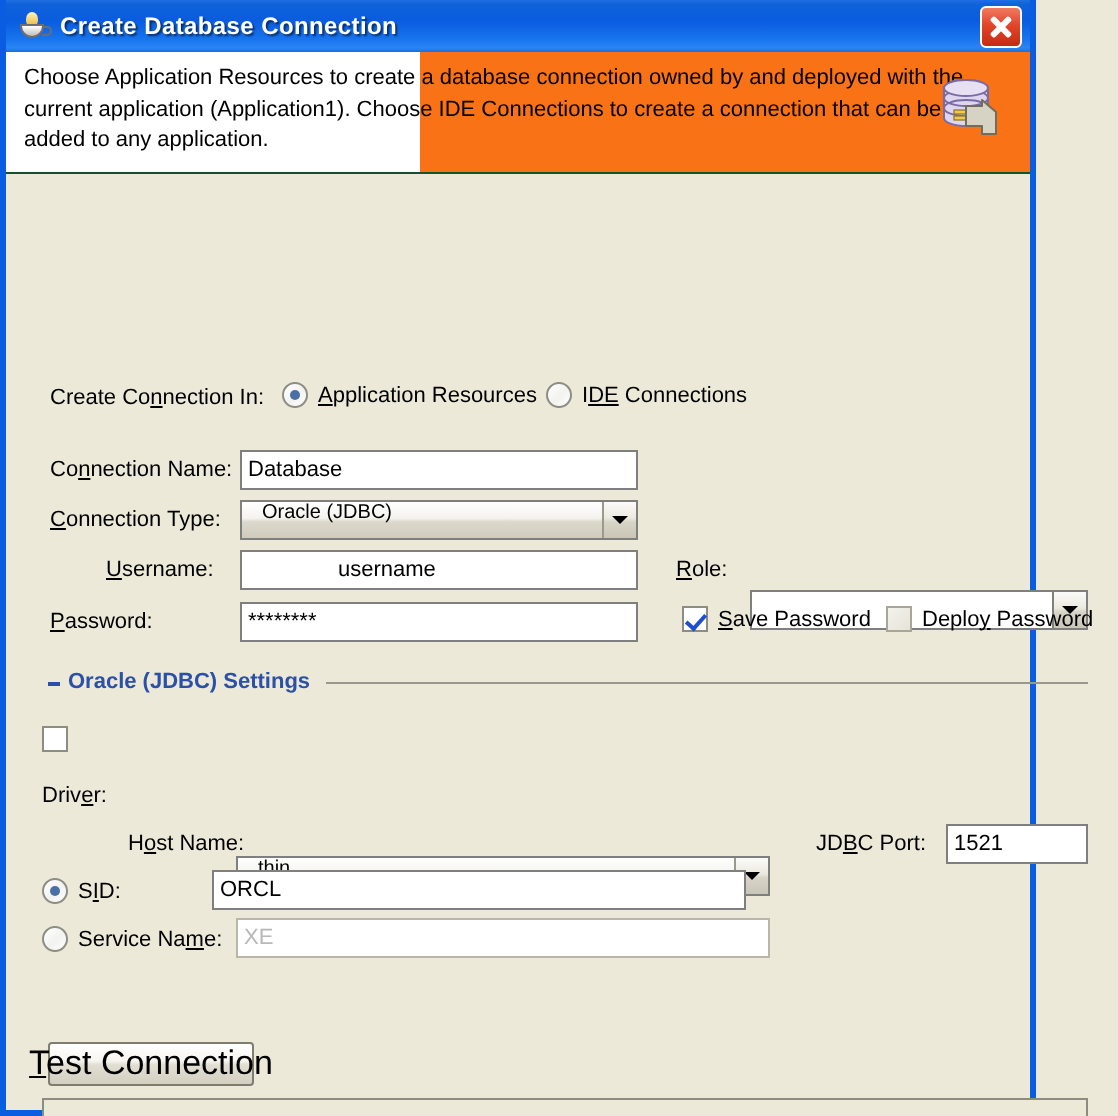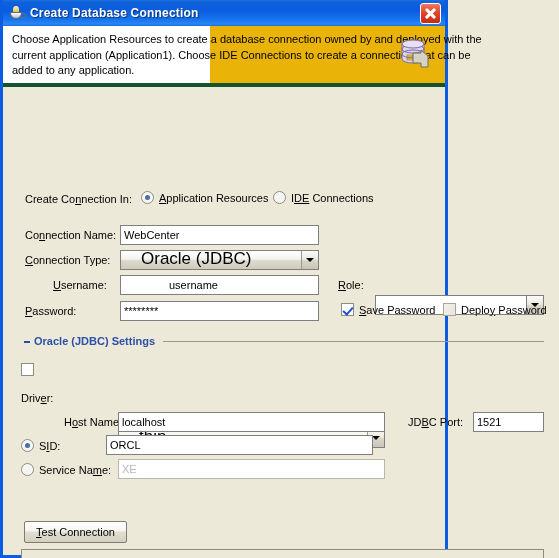--- a/index.html
+++ b/index.html
@@ -12,21 +12,21 @@
     overflow: hidden;
     font-family: "Liberation Sans", sans-serif;
     font-size: 11px;
     background: #ece9d8;
   }
 
   
   .window {
     position: absolute;
     left: 0; top: 0;
-    width: 448px;
+    width: 518px;
     height: 558px;
     box-sizing: border-box;
     border: 3px solid #0a5ce0;
     border-top: none;
     background: #ece9d8;
     display: flex;
     flex-direction: column;
   }
 
   
@@ -99,23 +99,23 @@
     width: 13px; height: 3px;
     background: #ffffff;
     border-radius: 1px;
   }
   .close-btn::before { transform: rotate(45deg); }
   .close-btn::after  { transform: rotate(-45deg); }
 
   
   .header {
     flex: 0 0 61px;
-    background: #eab308;
-    position: relative;
-    border-bottom: 4px solid #14532d;
+    background: #f97316;
+    position: relative;
+    border-bottom: 1px solid #14532d;
     box-sizing: border-box;
   }
   .header-white {
     position: absolute;
     left: 0; top: 0;
     width: 207px; height: 100%;
     background: #ffffff;
   }
   .header-text {
     position: absolute;
@@ -163,25 +163,25 @@
   }
   .tf.ph { color: #b8b8b8; }
 
   
   .combo {
     box-sizing: border-box;
     height: 20px;
     background: linear-gradient(to bottom,#ffffff 0%,#f4f3ee 45%,#dcd9cc 55%,#cfccbe 100%);
     border: 1px solid #7f7f7f;
     display: flex;
-    align-items: flex-end;
-    position: relative;
-    font-size: 17px;
+    align-items: flex-start;
+    position: relative;
+    font-size: 10px;
     color: #000000;
-    padding-left: 20px;
+    padding-left: 10px;
     overflow: hidden;
     white-space: nowrap;
   }
   .combo.empty {
     background: #ffffff;
   }
   .combo .arrowbox {
     position: absolute;
     right: 0; top: 0;
     width: 17px; height: 100%;
@@ -266,24 +266,24 @@
   }
 
   
   .btn {
     box-sizing: border-box;
     height: 22px;
     background: linear-gradient(to bottom,#ffffff 0%,#f6f5f0 42%,#e2dfd2 52%,#d3d0c2 100%);
     border: 1px solid #7f7c70;
     border-radius: 2px;
     font-family: "Liberation Sans", sans-serif;
-    font-size: 11px;
+    font-size: 17px;
     color: #000000;
     display: flex;
-    align-items: center;
+    align-items: flex-end;
     justify-content: center;
     cursor: pointer;
     white-space: nowrap;
   }
 
   
   .status-pane {
     position: absolute;
     background: #ece9d8;
     border: 1px solid #8e8b80;
@@ -333,21 +333,21 @@
       <span class="lbl"><u>A</u>pplication Resources</span>
     </div>
     <div class="row ctrl-line" style="left:270px; top:104px;">
       <span class="radio"></span>
       <span class="lbl">I<u>DE</u> Connections</span>
     </div>
 
     <div class="row" style="left:22px; top:142px;">
       <span class="lbl">Co<u>n</u>nection Name:</span>
     </div>
-    <div class="row tf" style="left:117px; top:138px; width:199px;">WebCenter</div>
+    <div class="row tf" style="left:117px; top:138px; width:199px;">Database</div>
 
     <div class="row" style="left:22px; top:167px;">
       <span class="lbl"><u>C</u>onnection Type:</span>
     </div>
     <div class="row combo" style="left:117px; top:163px; width:199px;">
       <span>Oracle (JDBC)</span>
       <span class="arrowbox">
           <span class="arrow-tri"></span>
         </span>
     </div>
@@ -395,21 +395,20 @@
     <div class="row combo" style="left:115px; top:301px; width:267px;">
       <span>thin</span>
       <span class="arrowbox">
           <span class="arrow-tri"></span>
         </span>
     </div>
 
     <div class="row" style="left:18px; top:329px;padding-left:43px;">
       <span class="lbl">H<u>o</u>st Name:</span>
     </div>
-    <div class="row tf" style="left:115px; top:325px; width:267px;">localhost</div>
     <div class="row" style="left:405px; top:329px;">
       <span class="lbl">JD<u>B</u>C Port:</span>
     </div>
     <div class="row tf" style="left:470px; top:325px; width:71px;">1521</div>
 
     <div class="row ctrl-line" style="left:18px; top:352px;">
       <span class="radio on"></span>
       <span class="lbl">S<u>I</u>D:</span>
     </div>
     <div class="row tf" style="left:103px; top:348px; width:267px;">ORCL</div>

